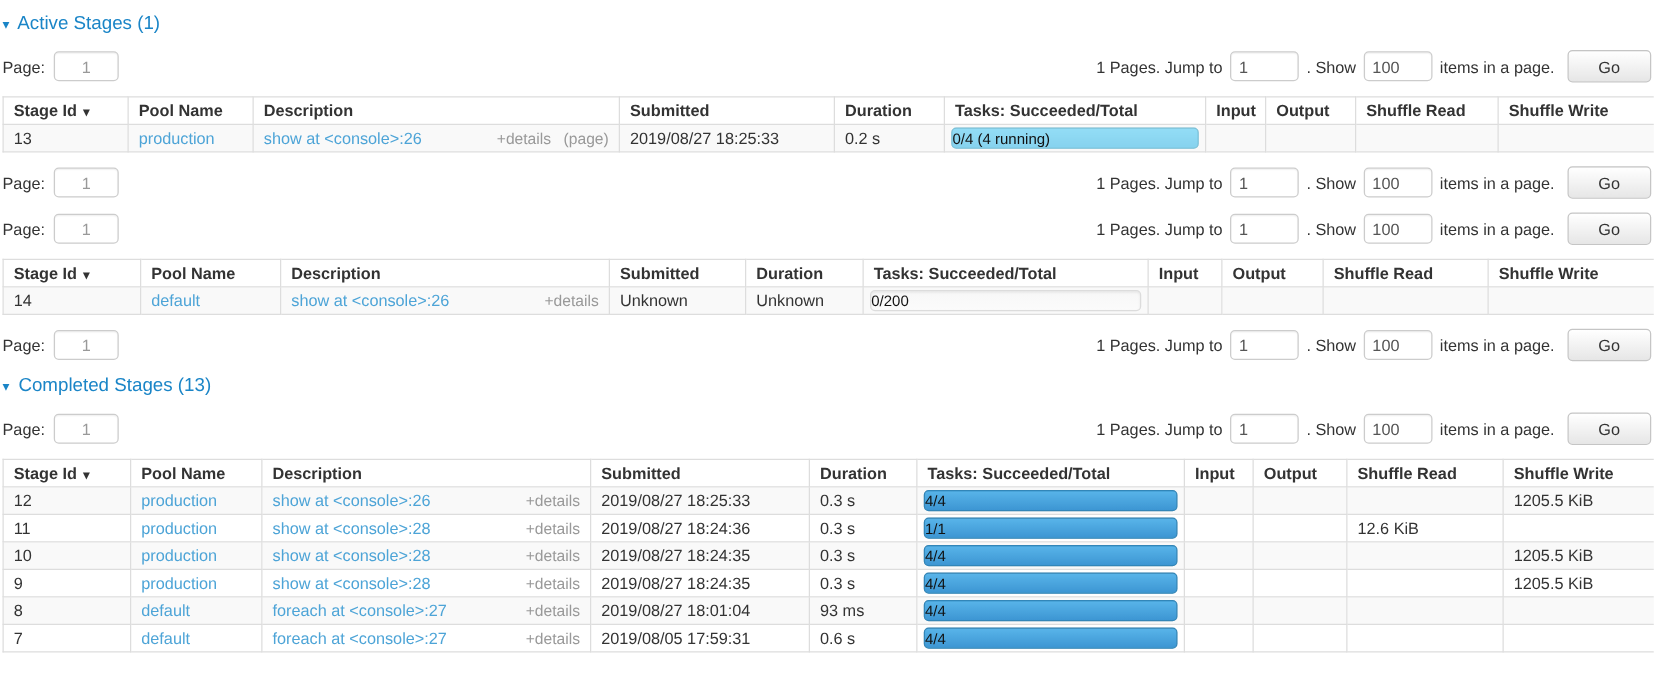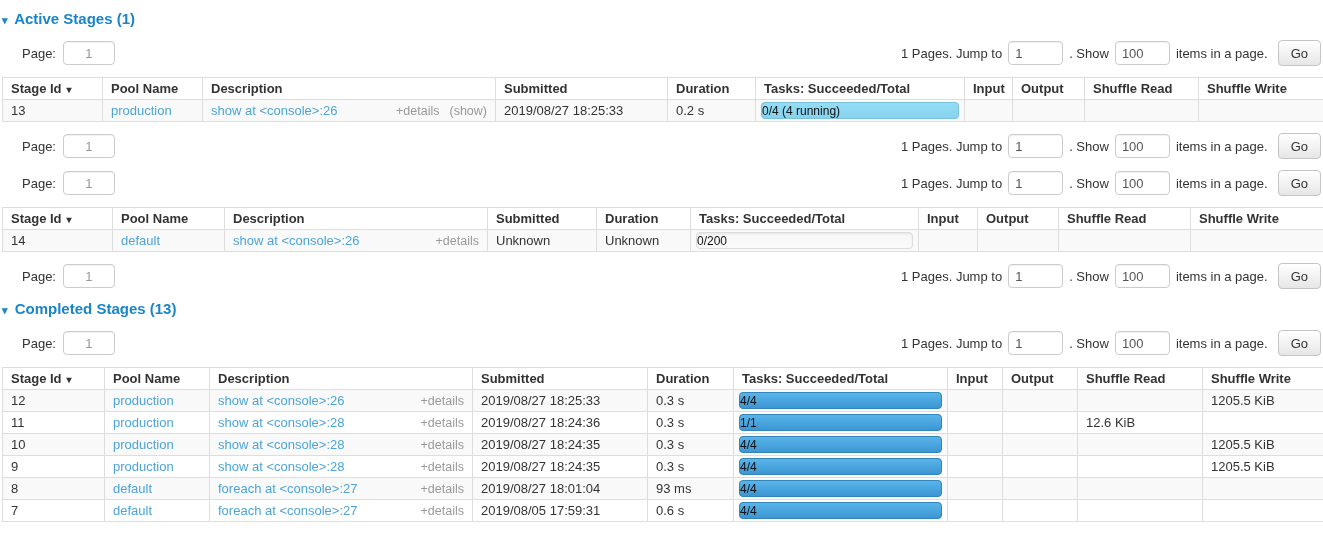--- a/index.html
+++ b/index.html
@@ -6,45 +6,45 @@
   html, body { margin: 0; padding: 0; }
   body {
     width: 1323px; height: 550px; overflow: hidden;
     background: #ffffff; color: #333;
     font-family: "Liberation Sans", sans-serif; font-size: 13px;
   }
   .page { padding: 1px 2px 0 2px; }
 
   
   .stitle {
-    color: #1a85c7; font-size: 15px; font-weight: bold;
+    color: #1a85c7; font-size: 15px; font-weight: normal;
     margin: 9px 0 13px 0; cursor: pointer;
   }
   .stitle .arr { font-size: 11px; margin-right: 3px; }
 
   
   .pagrow {
     display: flex; justify-content: space-between; align-items: center;
     margin: 11px 0 11px 0; height: 26px;
   }
-  .pagleft { display: flex; align-items: center; gap: 7px; margin-left: 20px; }
+  .pagleft { display: flex; align-items: center; gap: 7px; }
   .pagright { display: flex; align-items: center; gap: 6px; color: #333; }
   .pbox {
     border: 1px solid #ccc; border-radius: 4px; height: 24px;
     font-family: "Liberation Sans", sans-serif; font-size: 13px;
     padding: 2px 6px; color: #555; background: #fff;
     box-shadow: inset 0 1px 1px rgba(0,0,0,.06);
   }
   .pbox-page { width: 52px; text-align: center; color: #999; }
   .pbox-jump { width: 55px; }
   .gobtn {
     margin-left: 4px;
     background: linear-gradient(#ffffff, #e6e6e6);
     border: 1px solid #c5c5c5; border-radius: 4px;
-    padding: 3px 12px; height: 26px;
+    padding: 3px 24px; height: 26px;
     font-family: "Liberation Sans", sans-serif; font-size: 13px; color: #333;
     cursor: pointer;
   }
 
   
   table { border-collapse: collapse; width: 100%; table-layout: fixed; margin: 2px 0 11px 0; }
   th, td {
     border: 1px solid #dddddd; padding: 3px 8px;
     font-size: 13px; text-align: left; vertical-align: middle;
     height: 22px; overflow: hidden; white-space: nowrap;
@@ -121,21 +121,21 @@
             <th>Input</th>
             <th>Output</th>
             <th>Shuffle Read</th>
             <th>Shuffle Write</th>
           </tr>
         </thead>
         <tbody>
           <tr>
             <td>13</td>
             <td><a class="blue">production</a></td>
-            <td class="desccell"><span class="descright"><a>+details</a><a class="kill">(show)</a></span><a class="blue">show at &lt;console&gt;:26</a></td>
+            <td class="desccell"><span class="descright"><a>+details</a><a class="kill">(page)</a></span><a class="blue">show at &lt;console&gt;:26</a></td>
             <td>2019/08/27 18:25:33</td>
             <td>0.2 s</td>
             <td class="taskcell">
               <div class="progress">
                 <div class="bar running"></div>
                 <div class="plabel">0/4 (4 running)</div>
               </div>
             </td>
             <td></td>
             <td></td>

